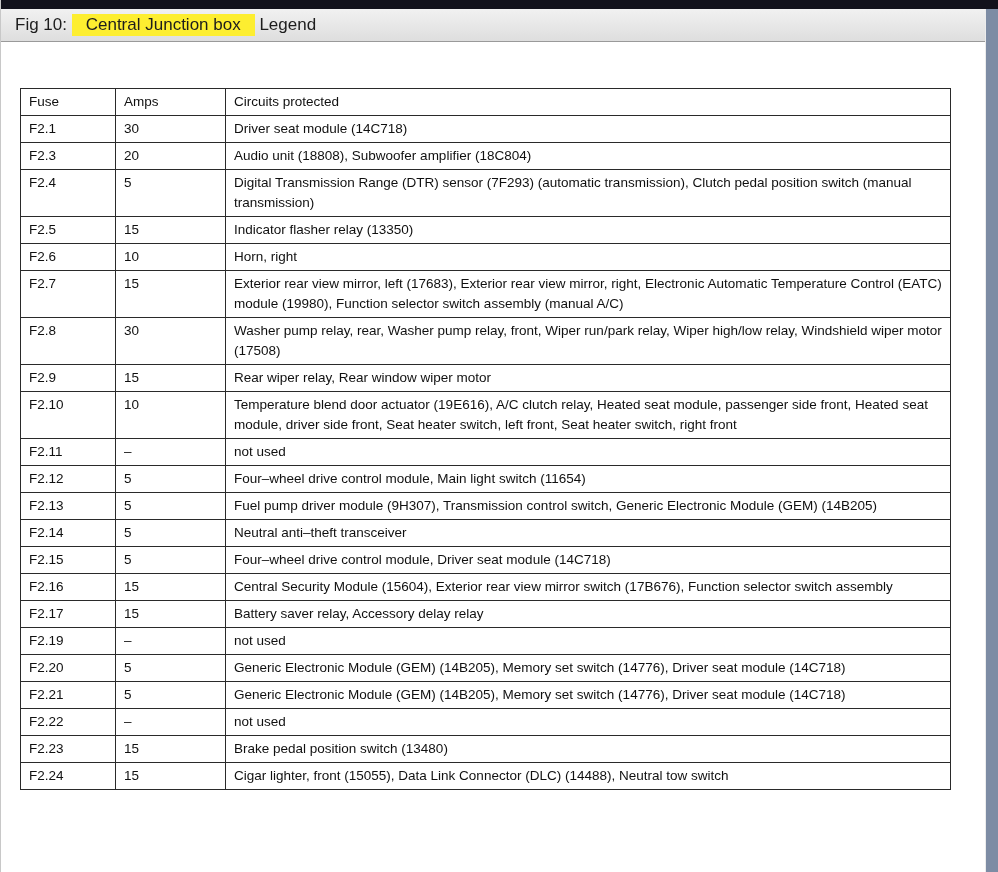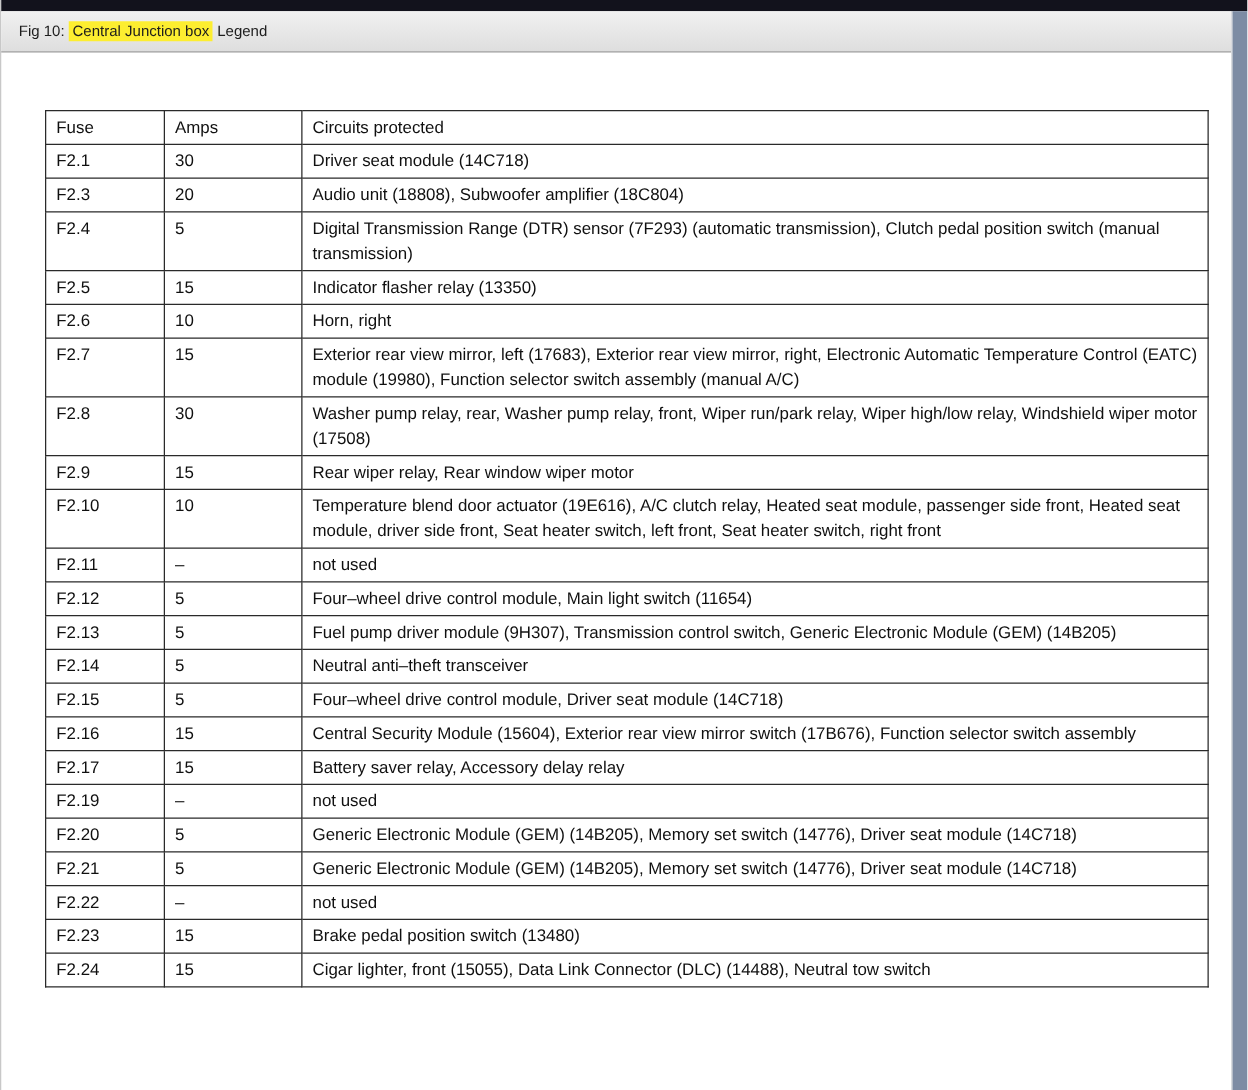--- a/index.html
+++ b/index.html
@@ -21,30 +21,30 @@
     background: #12121c;
   }
   .title-bar {
     height: 33px;
     margin-right: 13px;
     background: linear-gradient(180deg, #f1f1f1, #dedede);
     border-bottom: 1px solid #9a9a9a;
     display: flex;
     align-items: center;
     padding-left: 14px;
-    font-size: 12px;
+    font-size: 17px;
     color: #1d1d1d;
   }
   .title-bar span { white-space: pre; }
   .hl {
     background: #fdee30;
-    padding: 1px 3px;
+    padding: 1px 14px;
   }
   .content {
-    padding: 46px 0 0 35px;
+    padding: 46px 0 0 19px;
   }
   table.fuse-table {
     border-collapse: collapse;
     width: 930px;
     font-size: 13.5px;
     color: #101010;
     table-layout: fixed;
   }
   th, td {
     border: 1px solid #2a2a2a;

